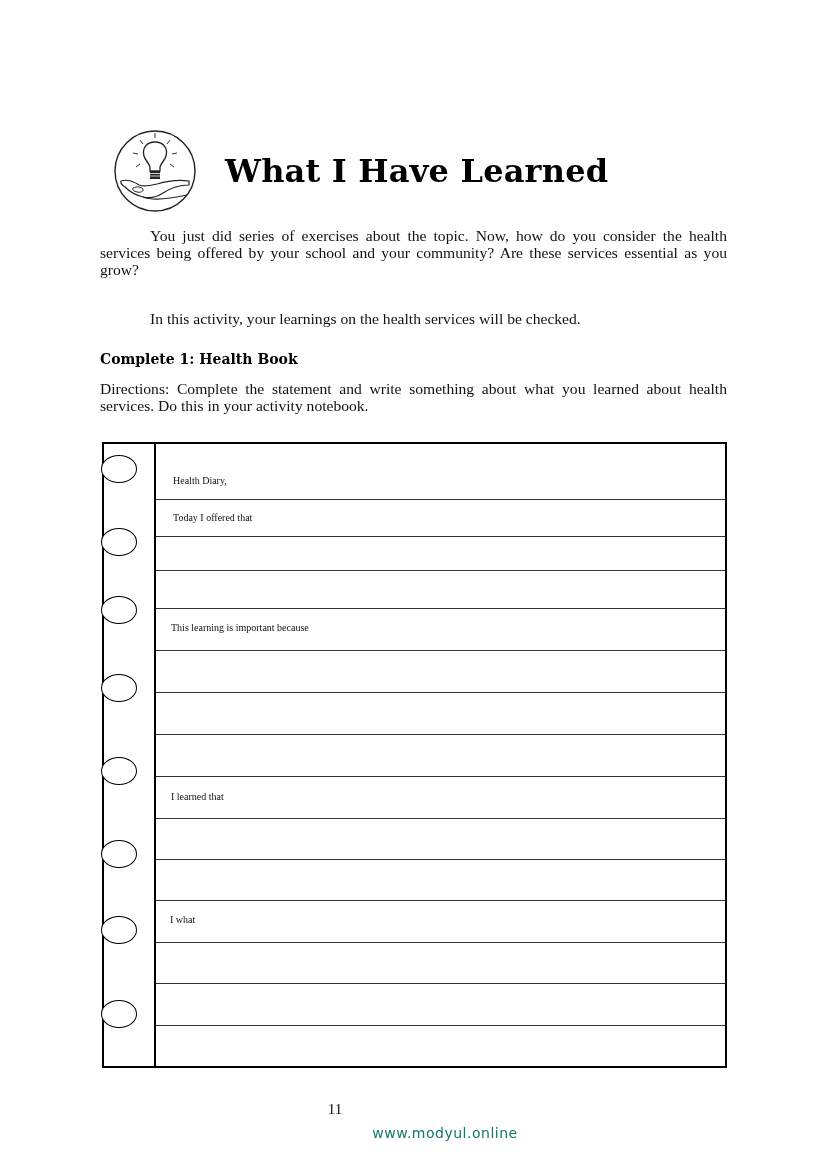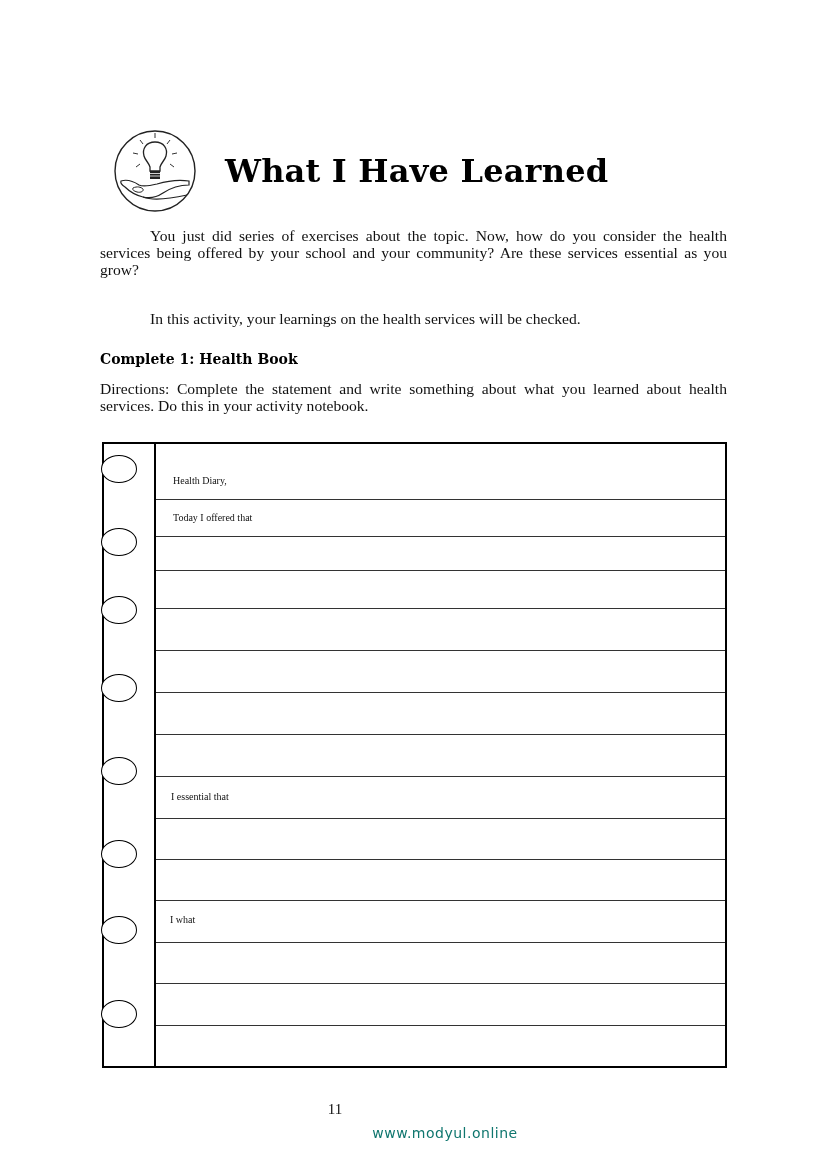--- a/index.html
+++ b/index.html
@@ -85,18 +85,19 @@
   <div class="hole" style="top:84px;"></div>
   <div class="hole" style="top:152px;"></div>
   <div class="hole" style="top:230px;"></div>
   <div class="hole" style="top:313px;"></div>
   <div class="hole" style="top:396px;"></div>
   <div class="hole" style="top:472px;"></div>
   <div class="hole" style="top:556px;"></div>
 
   <div class="prompt" style="left:69px; top:31px;">Health Diary,</div>
   <div class="prompt" style="left:69px; top:68px;">Today I offered that</div>
-  <div class="prompt" style="left:67px; top:347px;">I essential that</div>
+  <div class="prompt" style="left:67px; top:178px;">This learning is important because</div>
+  <div class="prompt" style="left:67px; top:347px;">I learned that</div>
   <div class="prompt" style="left:66px; top:470px;">I what</div>
 </div>
 
 <div class="abs page-num">11</div>
 <div class="abs watermark">www.modyul.online</div>
 
 </body></html>

